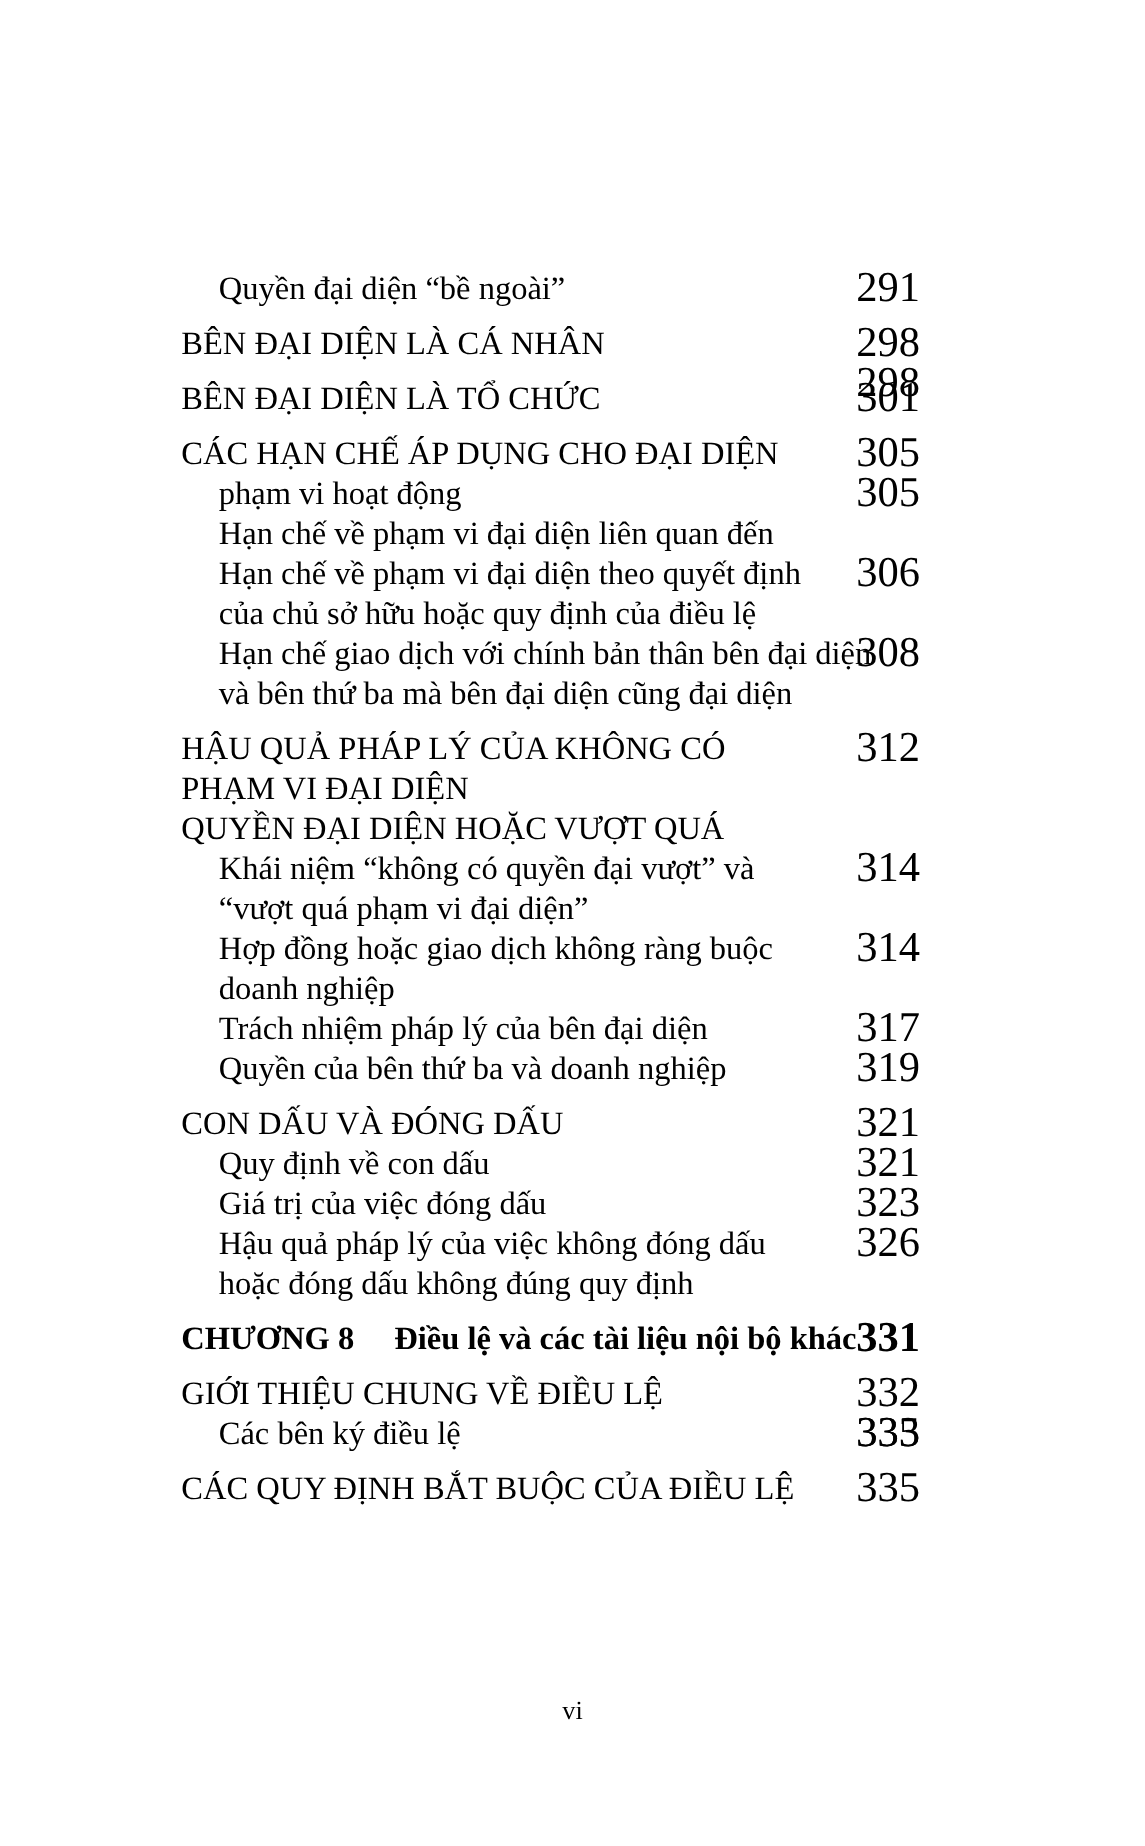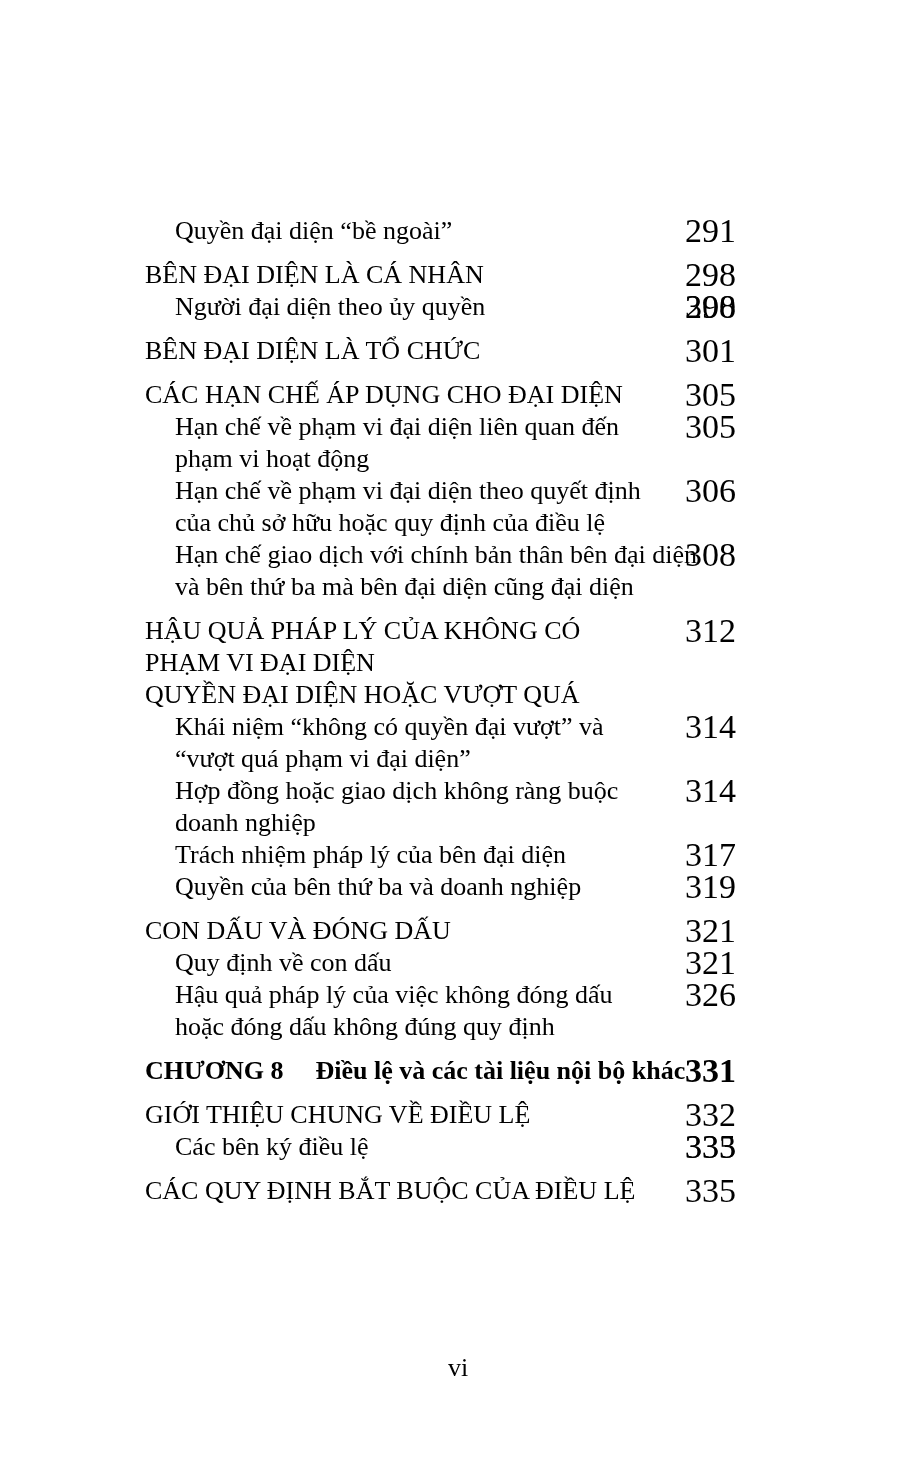--- a/index.html
+++ b/index.html
@@ -54,56 +54,52 @@
     text-align: center;
     font-size: 34px;
     line-height: 32px;
   }
   .footer {
     position: absolute;
     left: 0;
     top: 1352px;
     width: 916px;
     text-align: center;
-    font-size: 26px;
+    font-size: 21px;
     line-height: 32px;
     font-family: Liberation Serif, serif;
   }
 </style>
 </head>
 <body>
 
 <div class="page">
   <div class="toc" id="toc">
       <div class="entry sub">
         <div class="line">Quyền đại diện “bề ngoài”</div>
         <span class="page-num">291</span>
       </div>
       <div class="entry section">
         <div class="line">BÊN ĐẠI DIỆN LÀ CÁ NHÂN</div>
         <span class="page-num">298</span>
       </div>
       <div class="entry sub">
         <span class="page-num">298</span>
       </div>
-      <div class="entry sub">
-        <div class="line">Người đại diện theo ủy quyền</div>
-        <span class="page-num">300</span>
-      </div>
       <div class="entry section">
         <div class="line">BÊN ĐẠI DIỆN LÀ TỔ CHỨC</div>
         <span class="page-num">301</span>
       </div>
       <div class="entry section">
         <div class="line">CÁC HẠN CHẾ ÁP DỤNG CHO ĐẠI DIỆN</div>
         <span class="page-num">305</span>
       </div>
       <div class="entry sub">
+        <div class="line">phạm vi hoạt động</div>
         <div class="line">Hạn chế về phạm vi đại diện liên quan đến</div>
-        <div class="line">phạm vi hoạt động</div>
         <span class="page-num">305</span>
       </div>
       <div class="entry sub">
         <div class="line">Hạn chế về phạm vi đại diện theo quyết định</div>
         <div class="line">của chủ sở hữu hoặc quy định của điều lệ</div>
         <span class="page-num">306</span>
       </div>
       <div class="entry sub">
         <div class="line">Hạn chế giao dịch với chính bản thân bên đại diện</div>
         <div class="line">và bên thứ ba mà bên đại diện cũng đại diện</div>
@@ -135,20 +131,24 @@
       </div>
       <div class="entry section">
         <div class="line">CON DẤU VÀ ĐÓNG DẤU</div>
         <span class="page-num">321</span>
       </div>
       <div class="entry sub">
         <div class="line">Quy định về con dấu</div>
         <span class="page-num">321</span>
       </div>
       <div class="entry sub">
+        <div class="line">Giá trị của việc đóng dấu</div>
+        <span class="page-num">323</span>
+      </div>
+      <div class="entry sub">
         <div class="line">Hậu quả pháp lý của việc không đóng dấu</div>
         <div class="line">hoặc đóng dấu không đúng quy định</div>
         <span class="page-num">326</span>
       </div>
       <div class="entry chapter">
         <div class="line"><span class="chapter-label">CHƯƠNG 8</span><span>Điều lệ và các tài liệu nội bộ khác</span></div>
         <span class="page-num">331</span>
       </div>
       <div class="entry section">
         <div class="line">GIỚI THIỆU CHUNG VỀ ĐIỀU LỆ</div>

